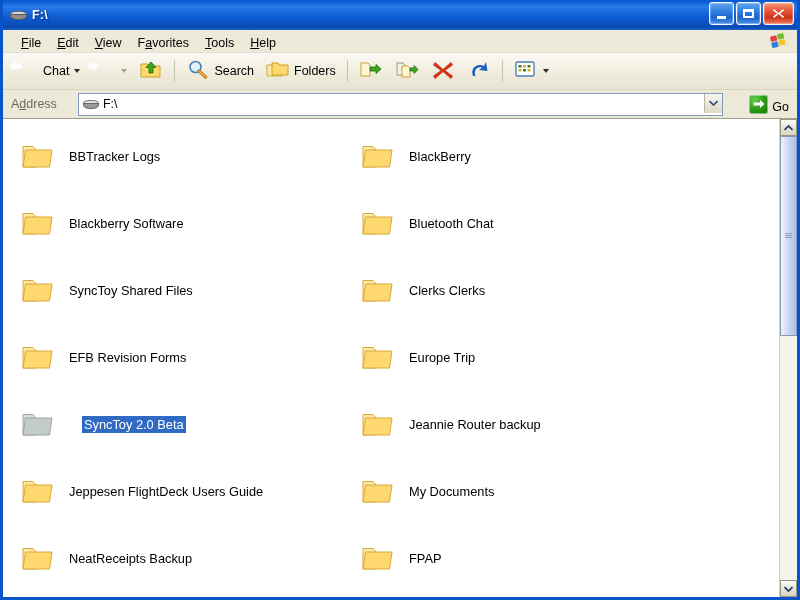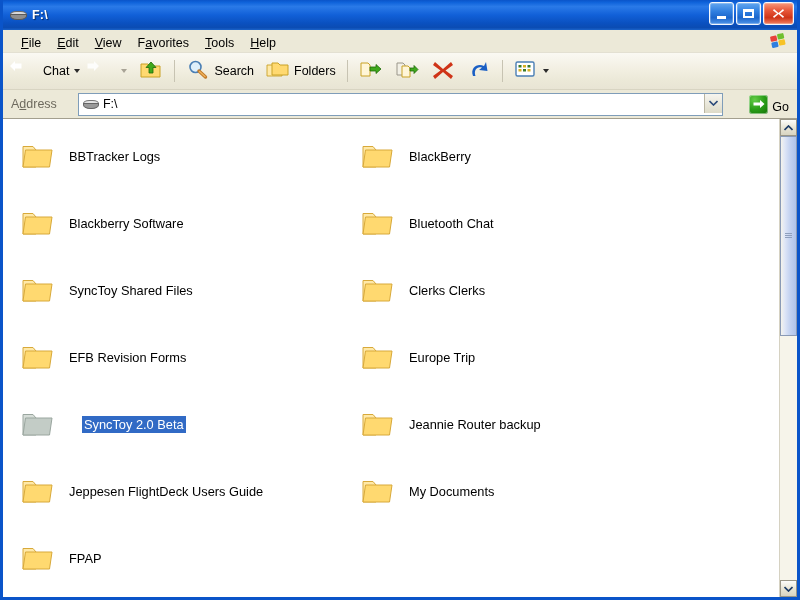--- a/index.html
+++ b/index.html
@@ -378,20 +378,27 @@
               <path d="M2 5.5 L12 5.5 L15 9 L15 26 L2 26 Z" fill="#ffe9a8" stroke="#d8a93a" stroke-width="1"></path>
               <path d="M4.5 9 L31 9 L28.5 26 L2 26 Z" fill="#ffd970" stroke="#d8a93a" stroke-width="1"></path>
             </svg></span>
           <span class="flabel">My Documents</span>
         </div>
         <div class="fitem">
           <span class="fico"><svg width="34" height="30" viewBox="0 0 34 30">
               <path d="M2 5.5 L12 5.5 L15 9 L15 26 L2 26 Z" fill="#ffe9a8" stroke="#d8a93a" stroke-width="1"></path>
               <path d="M4.5 9 L31 9 L28.5 26 L2 26 Z" fill="#ffd970" stroke="#d8a93a" stroke-width="1"></path>
             </svg></span>
+          <span class="flabel">NeatReceipts Backup</span>
+        </div>
+        <div class="fitem">
+          <span class="fico"><svg width="34" height="30" viewBox="0 0 34 30">
+              <path d="M2 5.5 L12 5.5 L15 9 L15 26 L2 26 Z" fill="#ffe9a8" stroke="#d8a93a" stroke-width="1"></path>
+              <path d="M4.5 9 L31 9 L28.5 26 L2 26 Z" fill="#ffd970" stroke="#d8a93a" stroke-width="1"></path>
+            </svg></span>
           <span class="flabel">FPAP</span>
         </div>
       </div>
     <div class="vscroll">
       <div class="sb-btn">
         <svg width="9" height="6" viewBox="0 0 9 6">
           <path d="M0.5 5 L4.5 1 L8.5 5" stroke="#1d3b66" stroke-width="1.7" fill="none"></path>
         </svg>
       </div>
       <div class="sb-track">

